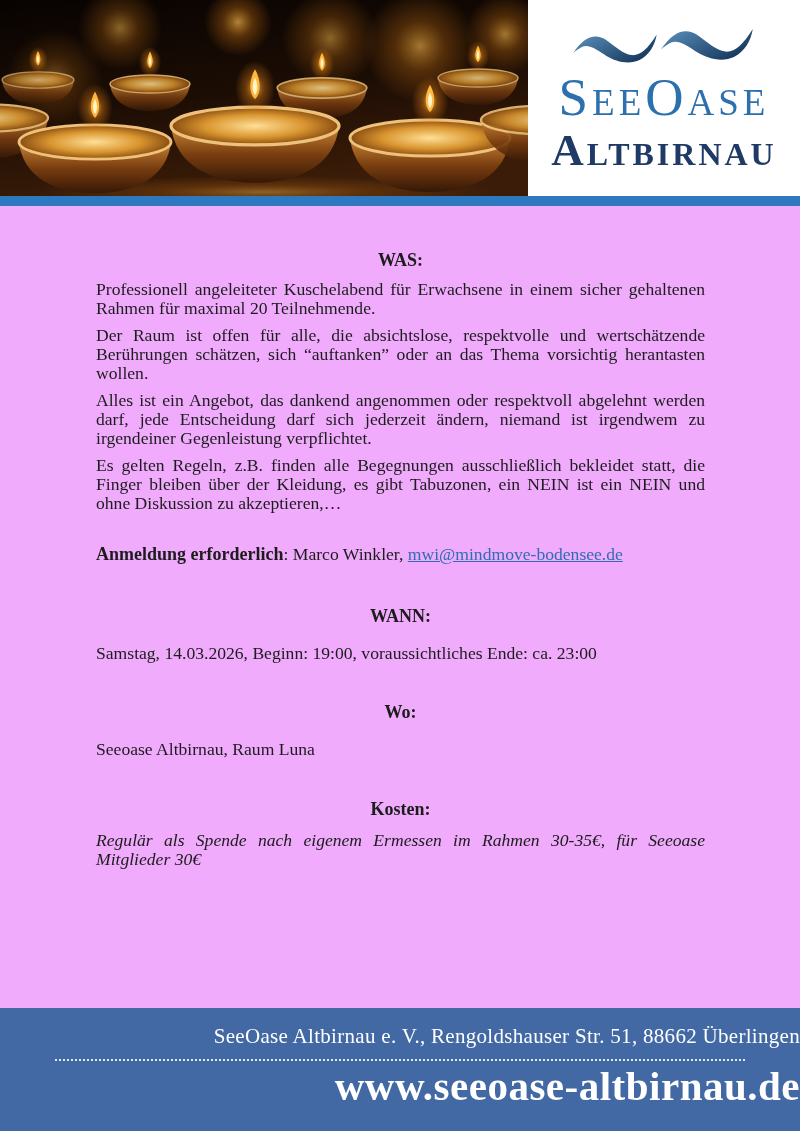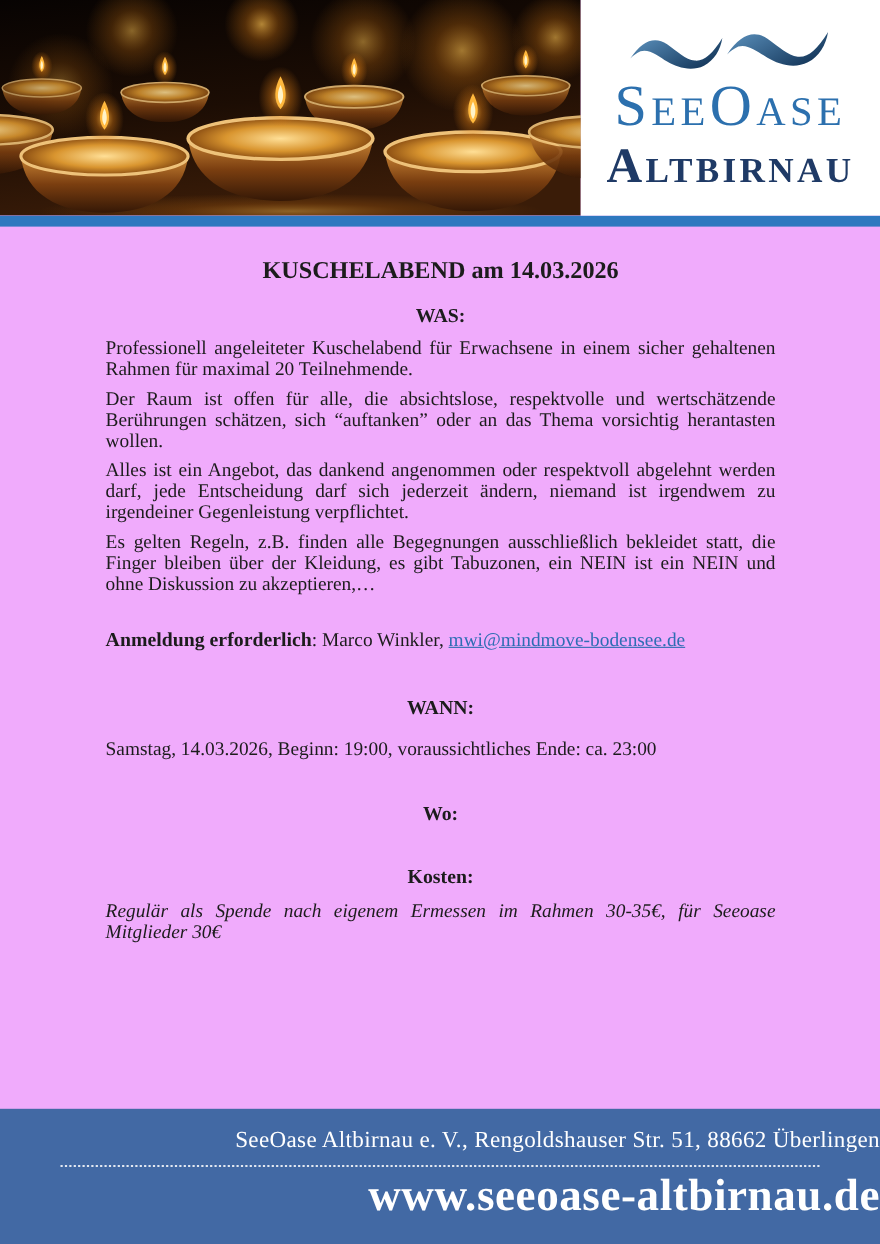--- a/index.html
+++ b/index.html
@@ -128,35 +128,35 @@
       </svg>
       <div class="logo-top">SeeOase</div>
       <div class="logo-bottom">Altbirnau</div>
     </div>
   </div>
 
   <div class="header-bar"></div>
 
   <div class="content">
 
-    <h1 class="title">KUSCHELABEND am 14.03.2026</h1>
 
     <div class="label mt16">WAS:</div>
 
     <p class="para mt8">Professionell angeleiteter Kuschelabend für Erwachsene in einem sicher gehaltenen Rahmen für maximal 20 Teilnehmende.</p>
     <p class="para mt8">Der Raum ist offen für alle, die absichtslose, respektvolle und wertschätzende Berührungen schätzen, sich “auftanken” oder an das Thema vorsichtig herantasten wollen.</p>
     <p class="para mt8">Alles ist ein Angebot, das dankend angenommen oder respektvoll abgelehnt werden darf, jede Entscheidung darf sich jederzeit ändern, niemand ist irgendwem zu irgendeiner Gegenleistung verpflichtet.</p>
     <p class="para mt8">Es gelten Regeln, z.B. finden alle Begegnungen ausschließlich bekleidet statt, die Finger bleiben über der Kleidung, es gibt Tabuzonen, ein NEIN ist ein NEIN und ohne Diskussion zu akzeptieren,…</p>
 
     <div class="reg-line"><b>Anmeldung erforderlich</b><span>: Marco Winkler, </span><a class="email">mwi@mindmove-bodensee.de</a></div>
 
     <div class="label mt36">WANN:</div>
     <p class="plain mt12">Samstag, 14.03.2026, Beginn: 19:00, voraussichtliches Ende: ca. 23:00</p>
 
     <div class="label mt34">Wo:</div>
+    <p class="plain mt12">Seeoase Altbirnau, Raum Luna</p>
 
     <div class="label mt34">Kosten:</div>
     <p class="para mt10">Regulär als Spende nach eigenem Ermessen im Rahmen 30-35€, für Seeoase Mitglieder 30€</p>
   </div>
 
   <div class="footer">
     <div class="footer-address">SeeOase Altbirnau e. V., Rengoldshauser Str. 51, 88662 Überlingen</div>
     <div class="footer-divider"></div>
     <div class="footer-url">www.seeoase-altbirnau.de</div>
   </div>

